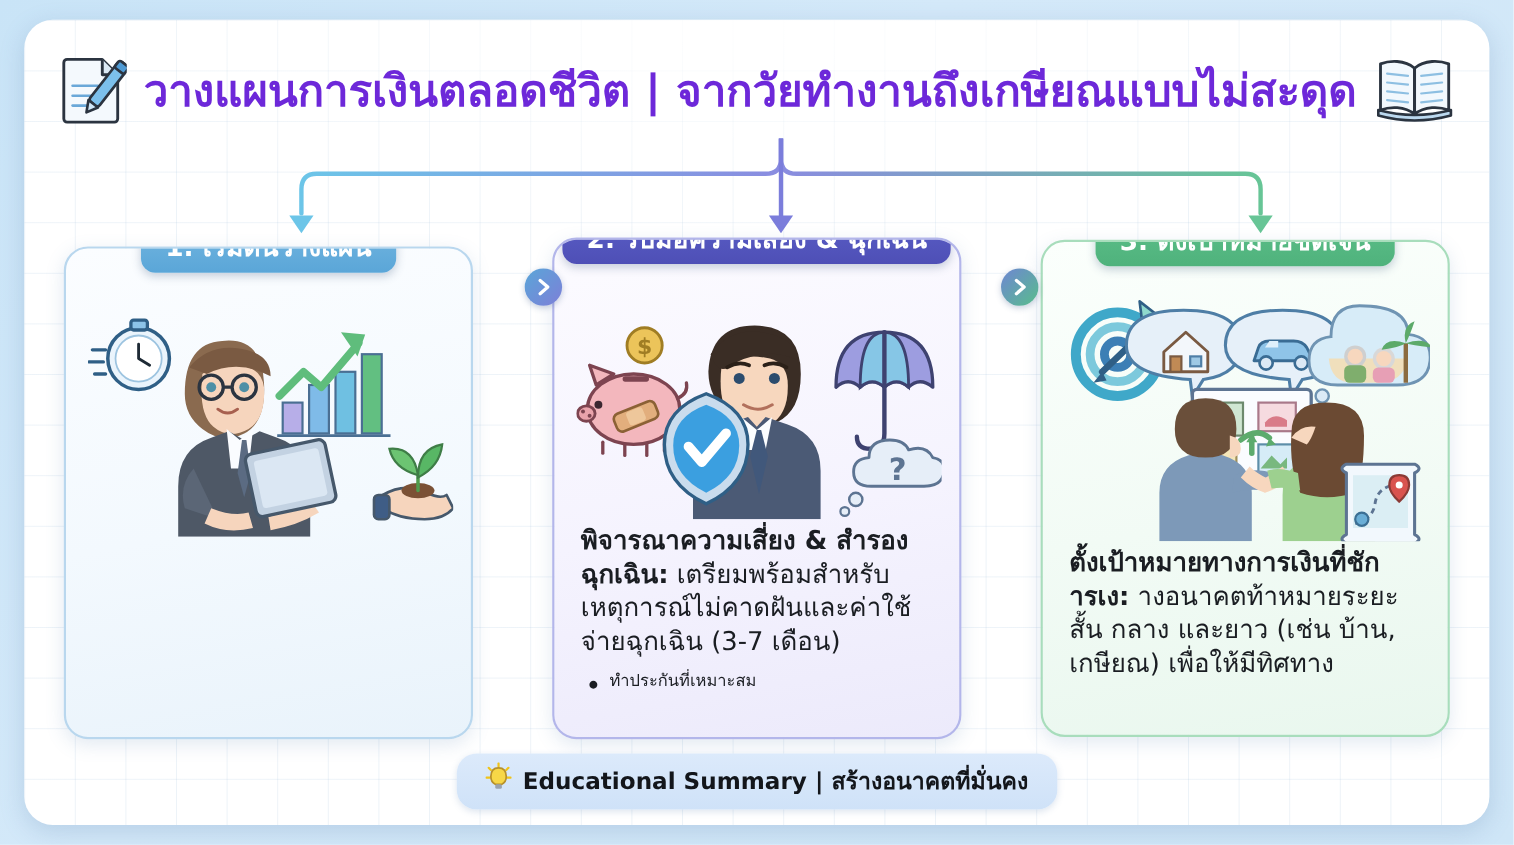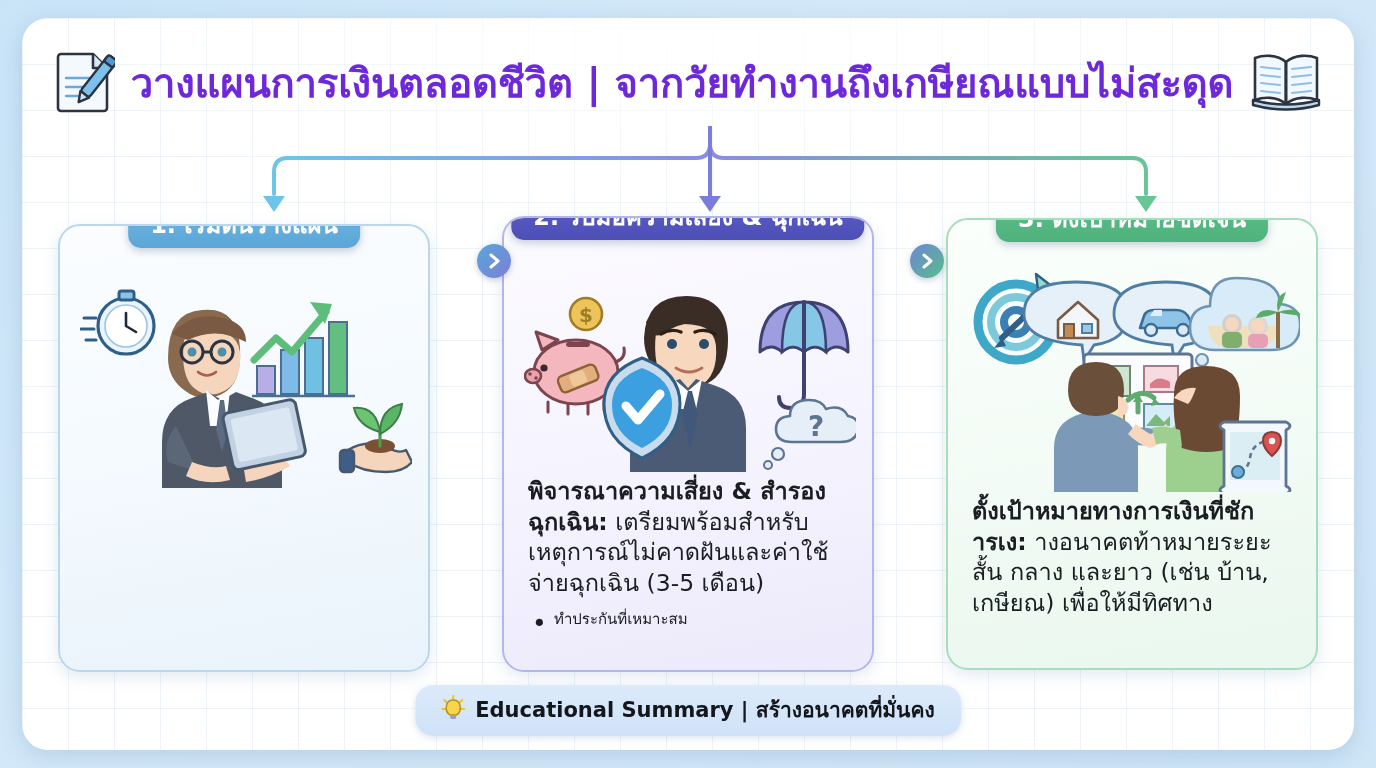--- a/index.html
+++ b/index.html
@@ -89,21 +89,21 @@
     display:flex;align-items:center;justify-content:center;
     box-shadow:0 2px 6px rgba(60,90,140,.3);z-index:5;
   }
   .chev.a{left:455px;background:linear-gradient(135deg,#5aa6d8,#7d7fd8);}
   .chev.b{left:888px;background:linear-gradient(135deg,#6f86d3,#58bd8c);}
   .chev svg{display:block;}
 
   
   .footer{
     position:absolute;left:50%;transform:translateX(-50%);bottom:14px;
-    display:flex;align-items:center;gap:10px;
+    display:flex;align-items:flex-start;gap:10px;
     background:linear-gradient(180deg,#dceafb 0%,#cfe2f8 100%);
     border-radius:18px;padding:8px 26px 10px;
     box-shadow:0 2px 7px rgba(80,120,170,.2);
   }
   .footer .ftext{font-size:21px;font-weight:700;color:#13161b;white-space:nowrap;}
 </style>
 </head>
 <body>
 
 <div class="stage">
@@ -295,21 +295,21 @@
               <path d="M164 125 l-6 24 l8 34 l8 -34 l-6 -24 z" fill="#41587b"></path>
               <path d="M96 126 q-30 14 -34 50 q-2 24 14 30 l30 -80 z" fill="none"></path>
               <path d="M118 92 q38 14 38 46 q0 36 -38 54 q-38 -18 -38 -54 q0 -32 38 -46 z" fill="#c9dced" stroke="#2f5f86" stroke-width="3"></path>
               <path d="M118 102 q30 11 30 37 q0 28 -30 43 q-30 -15 -30 -43 q0 -26 30 -37 z" fill="#3b9fe0"></path>
               <path d="M102 140 l12 14 l22 -26" fill="none" stroke="#fff" stroke-width="9" stroke-linecap="round" stroke-linejoin="round"></path>
             </g>
           </svg>
         </div>
 
         <div class="body">
-          <b>พิจารณาความเสี่ยง &amp; สำรองฉุกเฉิน:</b><span> เตรียมพร้อมสำหรับเหตุการณ์ไม่คาดฝันและค่าใช้จ่ายฉุกเฉิน (3-5 เดือน)</span>
+          <b>พิจารณาความเสี่ยง &amp; สำรองฉุกเฉิน:</b><span> เตรียมพร้อมสำหรับเหตุการณ์ไม่คาดฝันและค่าใช้จ่ายฉุกเฉิน (3-7 เดือน)</span>
         </div>
         <ul class="bullets">
           <li>ทำประกันที่เหมาะสม</li>
         </ul>
       </div>
 
       <div class="card c3">
         <div class="pill p3">3. ตั้งเป้าหมายชัดเจน</div>
 
         <div class="art">

